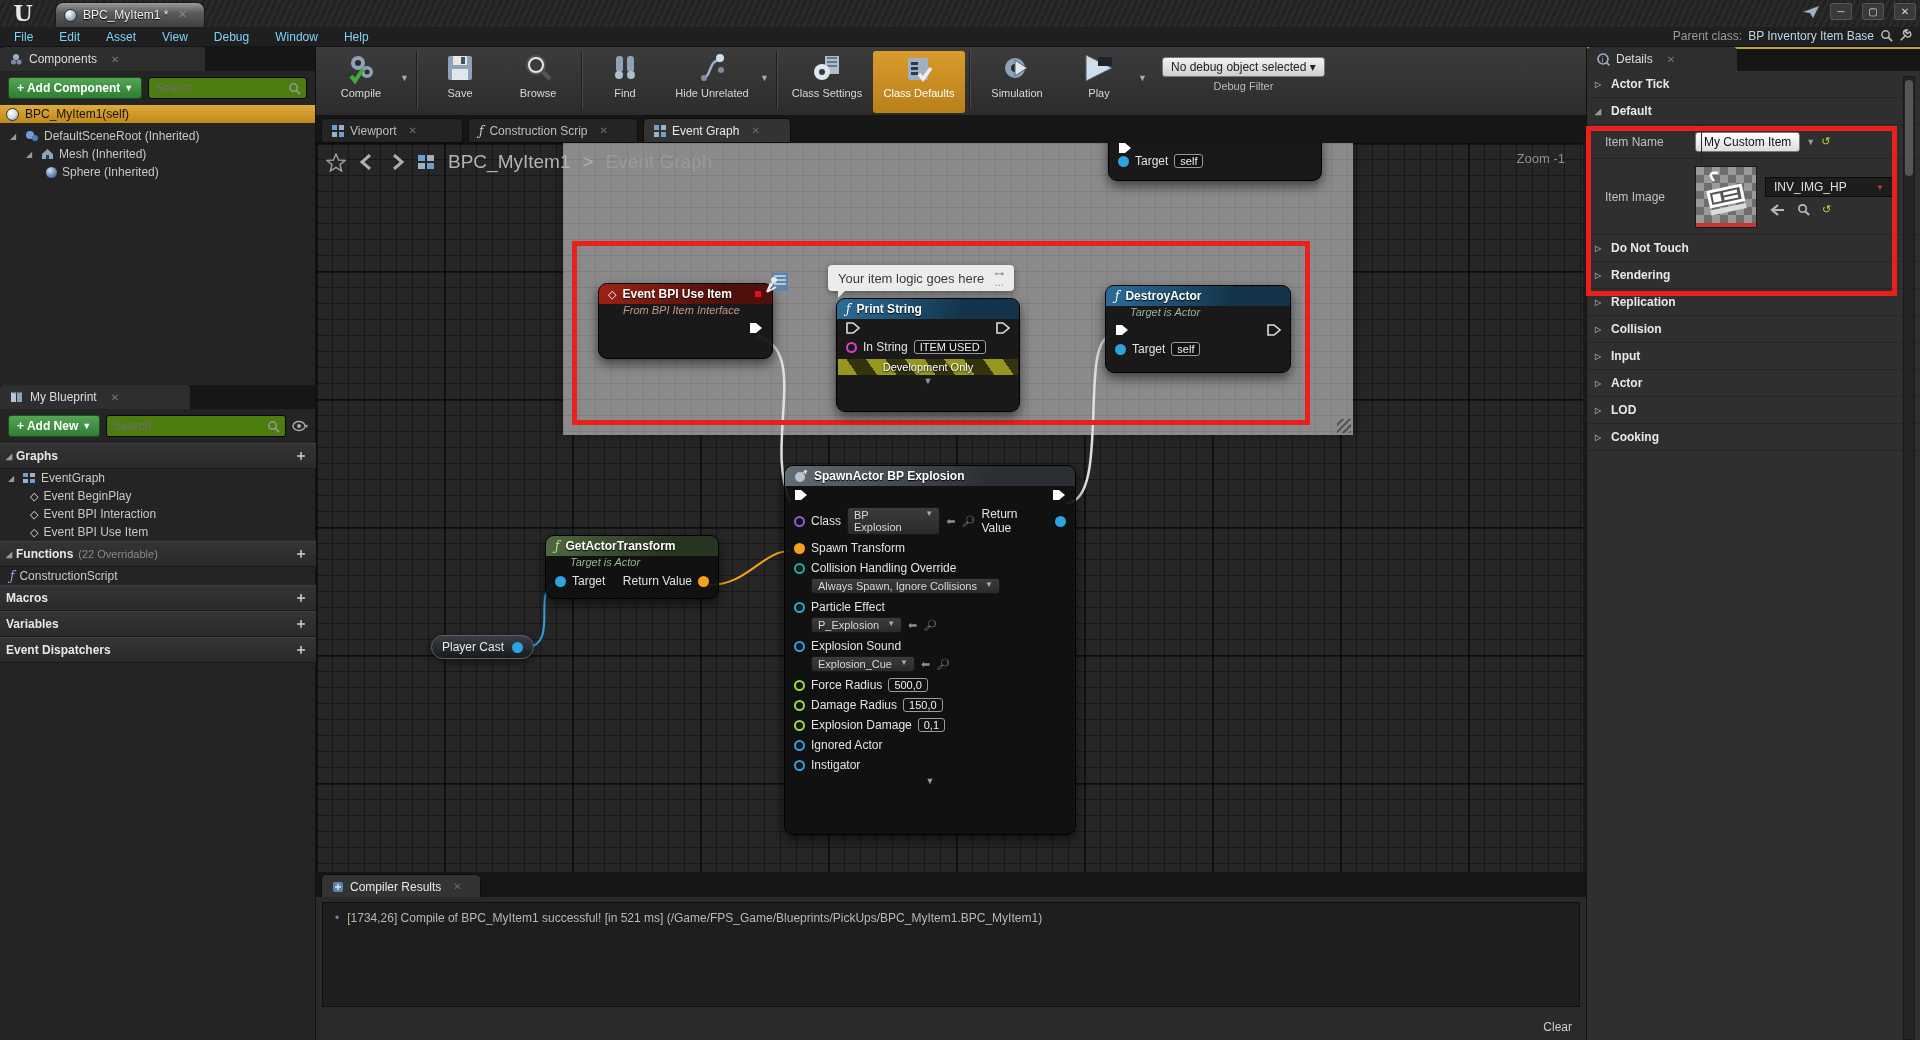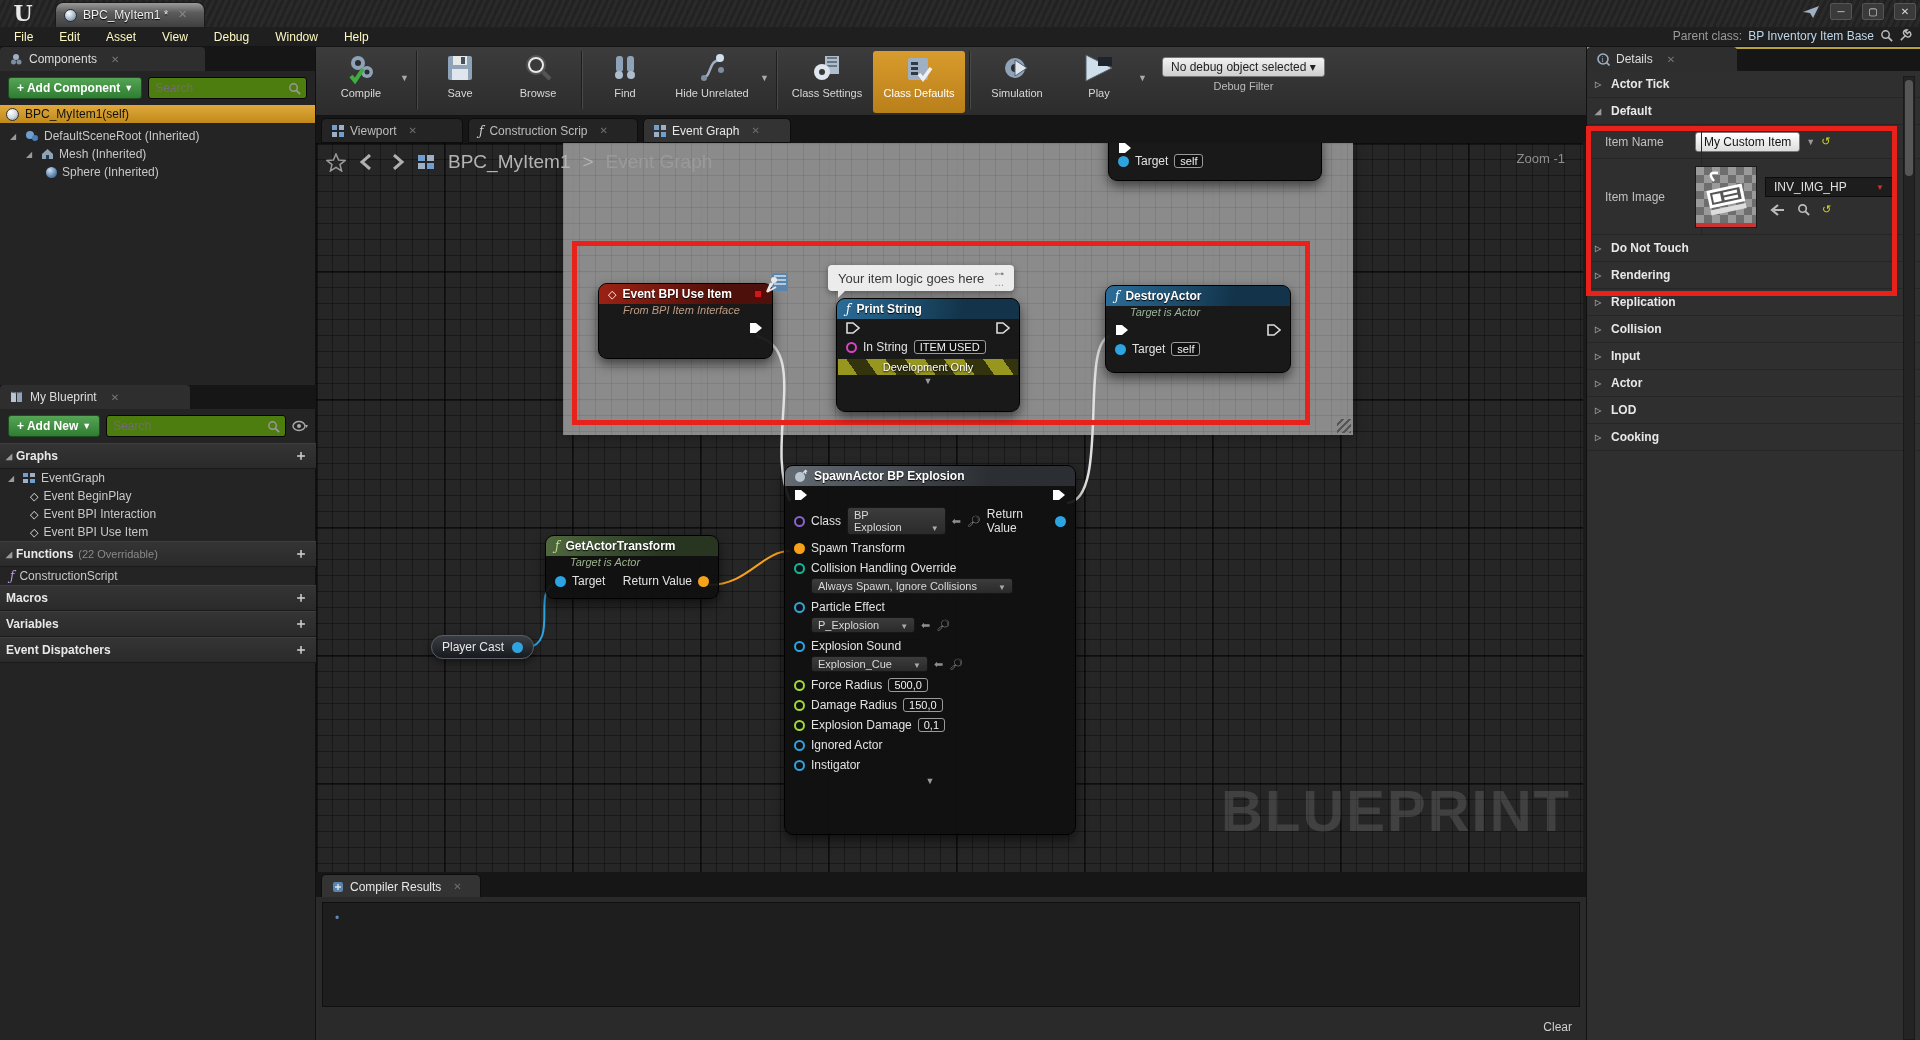--- a/index.html
+++ b/index.html
@@ -14,21 +14,21 @@
   .ulogo { left:6px; top:1px; width:34px; height:25px; color:#e8e8e8; font-family:"DejaVu Serif",serif; font-weight:bold; font-size:22px; line-height:25px; text-align:center; }
   .doc-tab { left:55px; top:2px; width:150px; height:25px; background:linear-gradient(#9a9a9a,#5c5c5c 40%,#3f3f3f); border-radius:8px 8px 0 0; display:flex; align-items:center; gap:6px; padding:0 8px; border:1px solid #1a1a1a; border-bottom:none; }
   .doc-tab .orb { width:13px; height:13px; border-radius:50%; background:radial-gradient(circle at 35% 30%,#fff,#9db0c0 60%,#54616e); border:1px solid #22303c; }
   .doc-tab .t { color:#f0f0f0; font-size:12px; text-shadow:0 1px 1px #000; white-space:nowrap; }
   .doc-tab-x { left:178px; top:8px; color:#888; font-size:11px; }
   .winbtns { right:4px; top:3px; display:flex; gap:10px; align-items:center; color:#cfcfcf; }
   .winbtn { width:22px; height:17px; background:#3a3a3a; border:1px solid #555; border-radius:2px; font-size:10px; line-height:15px; text-align:center; color:#ddd; }
   .sendicon { width:18px; height:14px; }
 
   .menubar { left:0; top:27px; width:1920px; height:20px; background:#1f1f1f; display:flex; align-items:center; gap:26px; padding-left:14px; border-bottom:1px solid #141414; }
-  .menubar span { color:#fef9c3; font-size:12px; }
+  .menubar span { color:#7dd3fc; font-size:12px; }
   .parentclass { right:8px; top:29px; display:flex; gap:6px; align-items:flex-start; }
   .parentclass .lbl { color:#9a9a9a; }
   .parentclass .val { color:#bcd6ea; }
 
   
   .toolbar { left:316px; top:47px; width:1270px; height:69px; background:linear-gradient(#3c3c3c,#2c2c2c); border-bottom:1px solid #141414; display:flex; align-items:flex-start; padding:4px 0 0 6px; }
   .tbtn { width:78px; height:62px; display:flex; flex-direction:column; align-items:center; justify-content:flex-start; gap:2px; color:#d8d8d8; font-size:11px; }
   .tbtn .ic { width:34px; height:34px; display:flex; align-items:center; justify-content:center; }
   .tbtn.active { background:linear-gradient(#d89b2c,#b97f1a); border-radius:3px; color:#fff; }
   .tsep { width:1px; height:58px; background:#1d1d1d; margin:0 4px; box-shadow:1px 0 0 #4a4a4a; }
@@ -89,21 +89,21 @@
   .hdr-func  { background:linear-gradient(100deg,#2b6d99,#123349 70%); }
   .hdr-pure  { background:linear-gradient(100deg,#50693f,#273521 70%); }
   .hdr-spawn { background:linear-gradient(100deg,#646b73,#2b2f34 70%); }
   .prow { display:flex; align-items:center; gap:6px; padding:3px 9px; }
   .pin { width:11px; height:11px; border-radius:50%; flex:0 0 auto; }
   .pin.ring { background:transparent !important; border:2px solid currentColor; width:11px; height:11px; }
   .p-blue{ color:#2da3e0; background:#2da3e0;} .p-mag{ color:#e03ec8; background:#e03ec8;}
   .p-org{ color:#f7a11a; background:#f7a11a;} .p-pur{ color:#8d5fd3; background:#8d5fd3;}
   .p-teal{ color:#17b595; background:#17b595;} .p-grn{ color:#9ddc32; background:#9ddc32;}
   .field { background:#101010; border:1px solid #9a9a9a; border-radius:3px; padding:0 5px; font-size:11px; color:#f0f0f0; }
-  .dd { background:linear-gradient(#3c3c3c,#2a2a2a); border:1px solid #161616; border-radius:3px; padding:1px 6px; font-size:11px; color:#d8d8d8; display:inline-flex; gap:21px; align-items:flex-end; }
+  .dd { background:linear-gradient(#3c3c3c,#2a2a2a); border:1px solid #161616; border-radius:3px; padding:1px 6px; font-size:11px; color:#d8d8d8; display:inline-flex; gap:8px; align-items:flex-start; }
   .dd .cv { font-size:8px; color:#aaa; }
   .miniic { color:#8f8f8f; font-size:11px; }
   .reset { color:#d9d926; font-size:11px; }
   .devband { margin:2px 1px 0 1px; padding:2px 0; text-align:center; color:#fff; font-size:11px; text-shadow:0 1px 2px #000;
     background:repeating-linear-gradient(55deg,#97971f 0 16px,#33330e 16px 32px); }
   .collapse { text-align:center; color:#9a9a9a; font-size:9px; padding:1px 0 3px; }
   .bubble { position:absolute; background:#ececec; color:#3a3a3a; border-radius:4px; padding:4px 10px; font-size:13px; box-shadow:0 2px 6px rgba(0,0,0,.4); display:flex; gap:10px; align-items:center; }
   .bubble:after { content:""; position:absolute; left:10px; bottom:-7px; border:7px solid transparent; border-top-color:#ececec; border-left-color:#ececec; border-width:7px 7px 0 0; }
   .bubble .pinic { color:#8a8a8a; font-size:10px; line-height:9px; }
   .pillnode { position:absolute; background:linear-gradient(#3a3e44,#17191c); border:1px solid #5a5f66; border-radius:13px; color:#e8e8e8; display:flex; align-items:center; gap:8px; padding:4px 10px; font-size:12px; box-shadow:0 3px 8px rgba(0,0,0,.5); }
@@ -476,21 +476,20 @@
           <rect x="0" y="1" width="7" height="6" fill="#6f9fd0"></rect>
           <rect x="9" y="1" width="7" height="6" fill="#9fb0c4"></rect>
           <rect x="0" y="9" width="7" height="6" fill="#9fb0c4"></rect>
           <rect x="9" y="9" width="7" height="6" fill="#6f9fd0"></rect>
         </svg>
       <span class="bc-big">BPC_MyItem1</span>
       <span class="bc-big">&gt;</span>
       <span class="bc-big" style="color:#9a9a9a">Event Graph</span>
     </div>
     <span class="abs zoomlabel">Zoom -1</span>
-    <span class="abs watermark">BLUEPRINT</span>
 
     <div class="node" style="left:792px; top:-10px; width:214px; height:48px; border-radius:0 0 9px 9px;">
       <div class="prow" style="padding-top:8px">
         <svg width="14" height="12" viewBox="0 0 14 12">
             <path d="M1 1h6l6 5-6 5H1z" fill="#fff"></path>
           </svg>
       </div>
       <div class="prow" style="margin-top:-6px">
         <span class="pin p-blue"></span>
         <span>Target</span>
@@ -689,20 +688,21 @@
           <path d="M3 6h6M6 3v6" stroke="#d8e4ee" stroke-width="1.4"></path>
         </svg>
       <span>Compiler Results</span>
         <span class="x">✕</span>
     </div>
   </div>
   <div class="abs compilerbody">
     <div class="abs compinner">
       <div class="compmsg">
         <span class="dot">•</span>
+        <span>[1734,26] Compile of BPC_MyItem1 successful! [in 521 ms] (/Game/FPS_Game/Blueprints/PickUps/BPC_MyItem1.BPC_MyItem1)</span>
       </div>
     </div>
     <span class="abs clearbtn">Clear</span>
   </div>
 
   <div class="abs details">
     <div class="paneltabstrip" style="box-shadow:inset 0 2px 0 #b8a23c">
       <div class="paneltab" style="width:150px">
         <svg width="13" height="13" viewBox="0 0 13 13">
             <circle cx="6" cy="6" r="5" fill="none" stroke="#9fb0c4" stroke-width="1.6"></circle>

